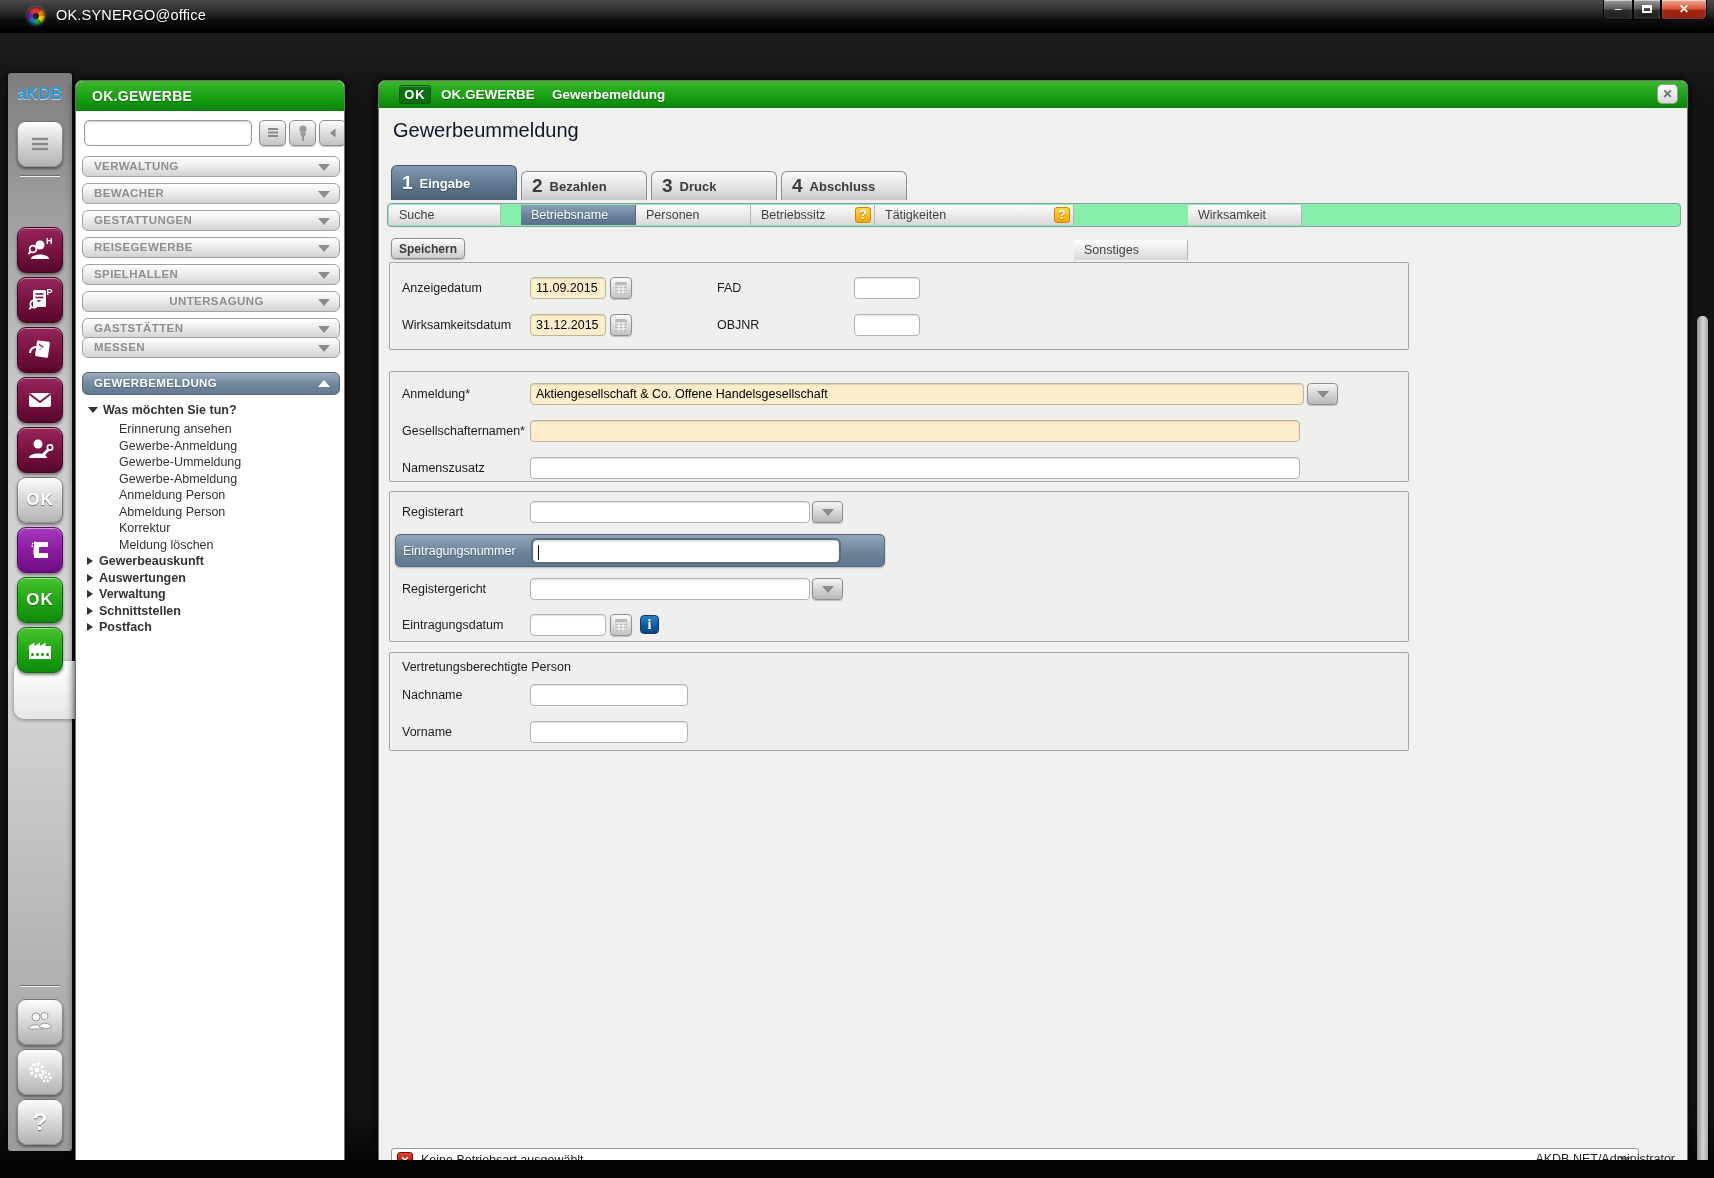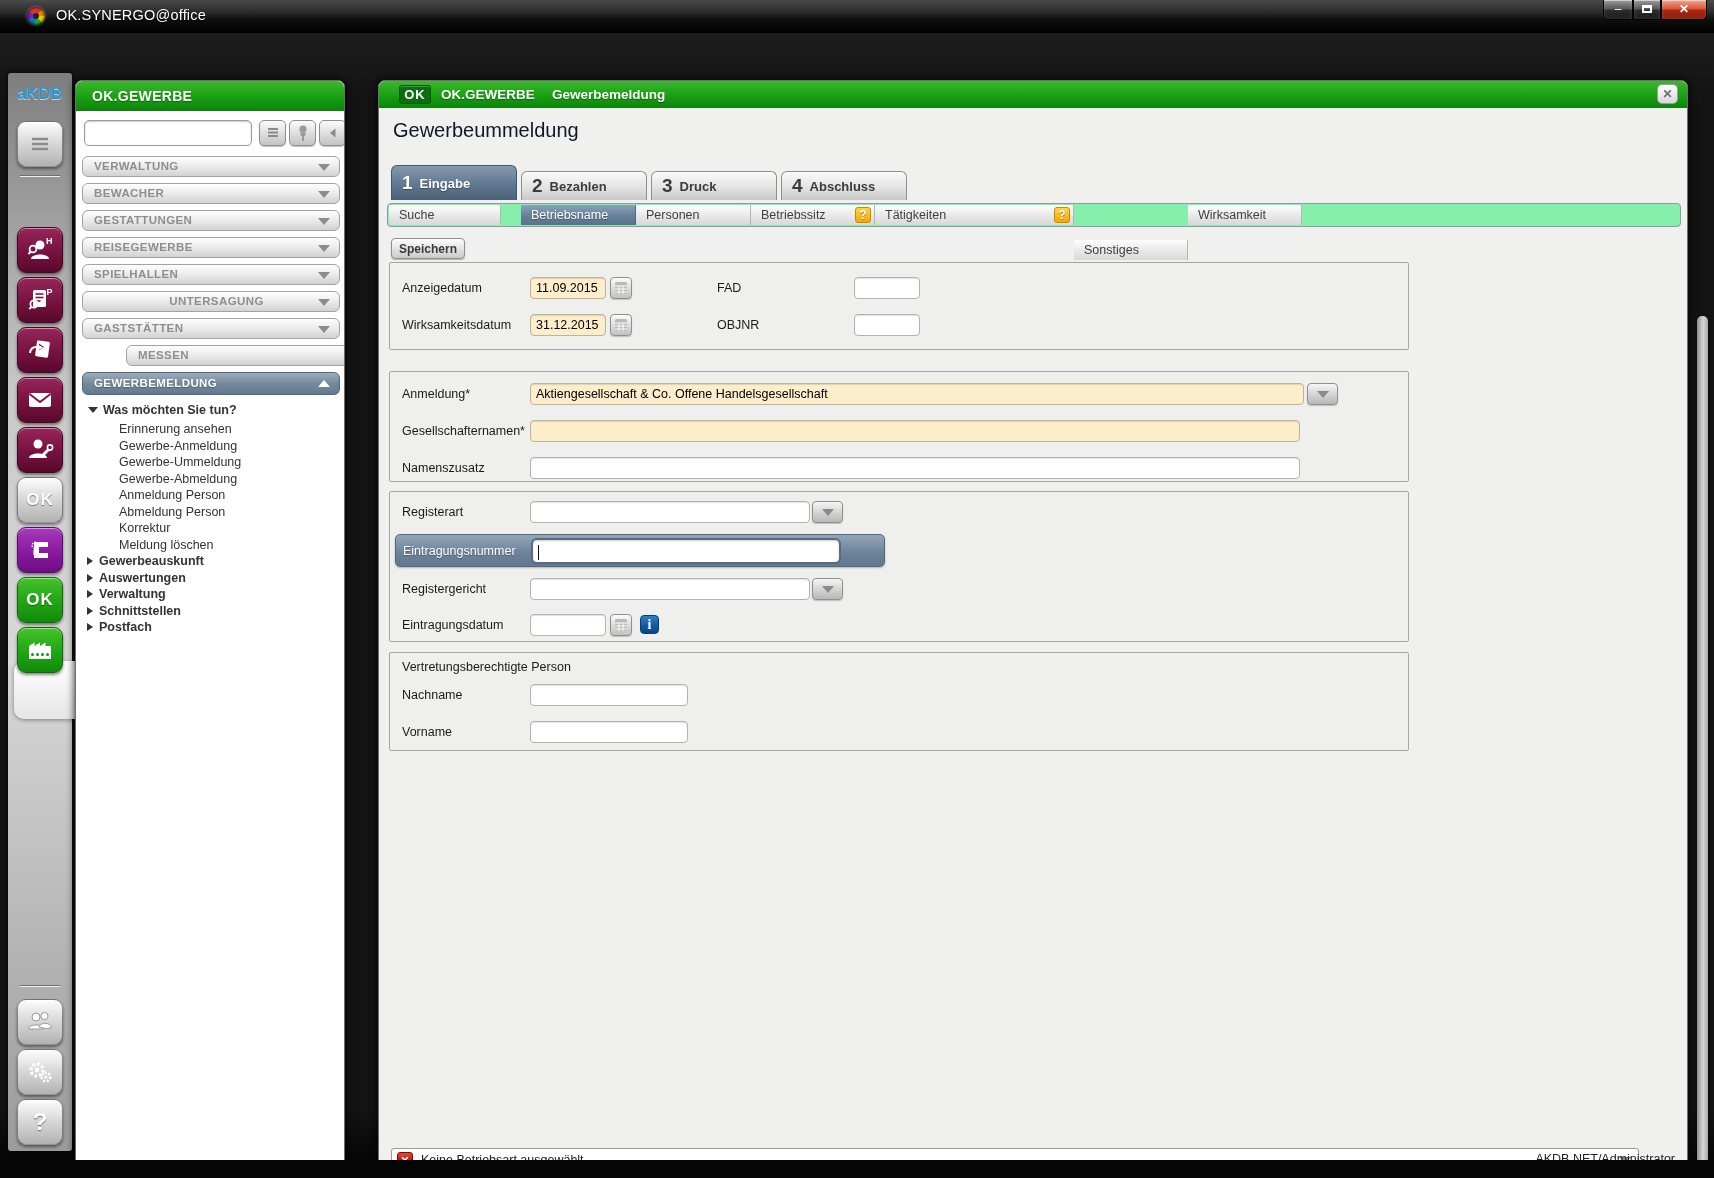--- a/index.html
+++ b/index.html
@@ -353,21 +353,21 @@
         </svg>
       </div>
 
       <div class="acc-item" style="top:75px;"><span>VERWALTUNG</span><span class="arr"></span></div>
       <div class="acc-item" style="top:102px;"><span>BEWACHER</span><span class="arr"></span></div>
       <div class="acc-item" style="top:129px;"><span>GESTATTUNGEN</span><span class="arr"></span></div>
       <div class="acc-item" style="top:156px;"><span>REISEGEWERBE</span><span class="arr"></span></div>
       <div class="acc-item" style="top:183px;"><span>SPIELHALLEN</span><span class="arr"></span></div>
       <div class="acc-item" style="top:210px;text-align:center;"><span>UNTERSAGUNG</span><span class="arr"></span></div>
       <div class="acc-item" style="top:237px;"><span>GASTSTÄTTEN</span><span class="arr"></span></div>
-      <div class="acc-item" style="top:264px;margin-left:44px;"><span>MESSEN</span><span class="arr"></span></div>
+      <div class="acc-item" style="top:256px;"><span>MESSEN</span><span class="arr"></span></div>
       <div class="acc-item active" style="top:291px;"><span>GEWERBEMELDUNG</span><span class="arr"></span></div>
 
       <div class="tree">
         <div class="tree-root"><span class="tri-down"></span><span>Was möchten Sie tun?</span></div>
         <div class="tree-item">Erinnerung ansehen</div>
         <div class="tree-item">Gewerbe-Anmeldung</div>
         <div class="tree-item">Gewerbe-Ummeldung</div>
         <div class="tree-item">Gewerbe-Abmeldung</div>
         <div class="tree-item">Anmeldung Person</div>
         <div class="tree-item">Abmeldung Person</div>

